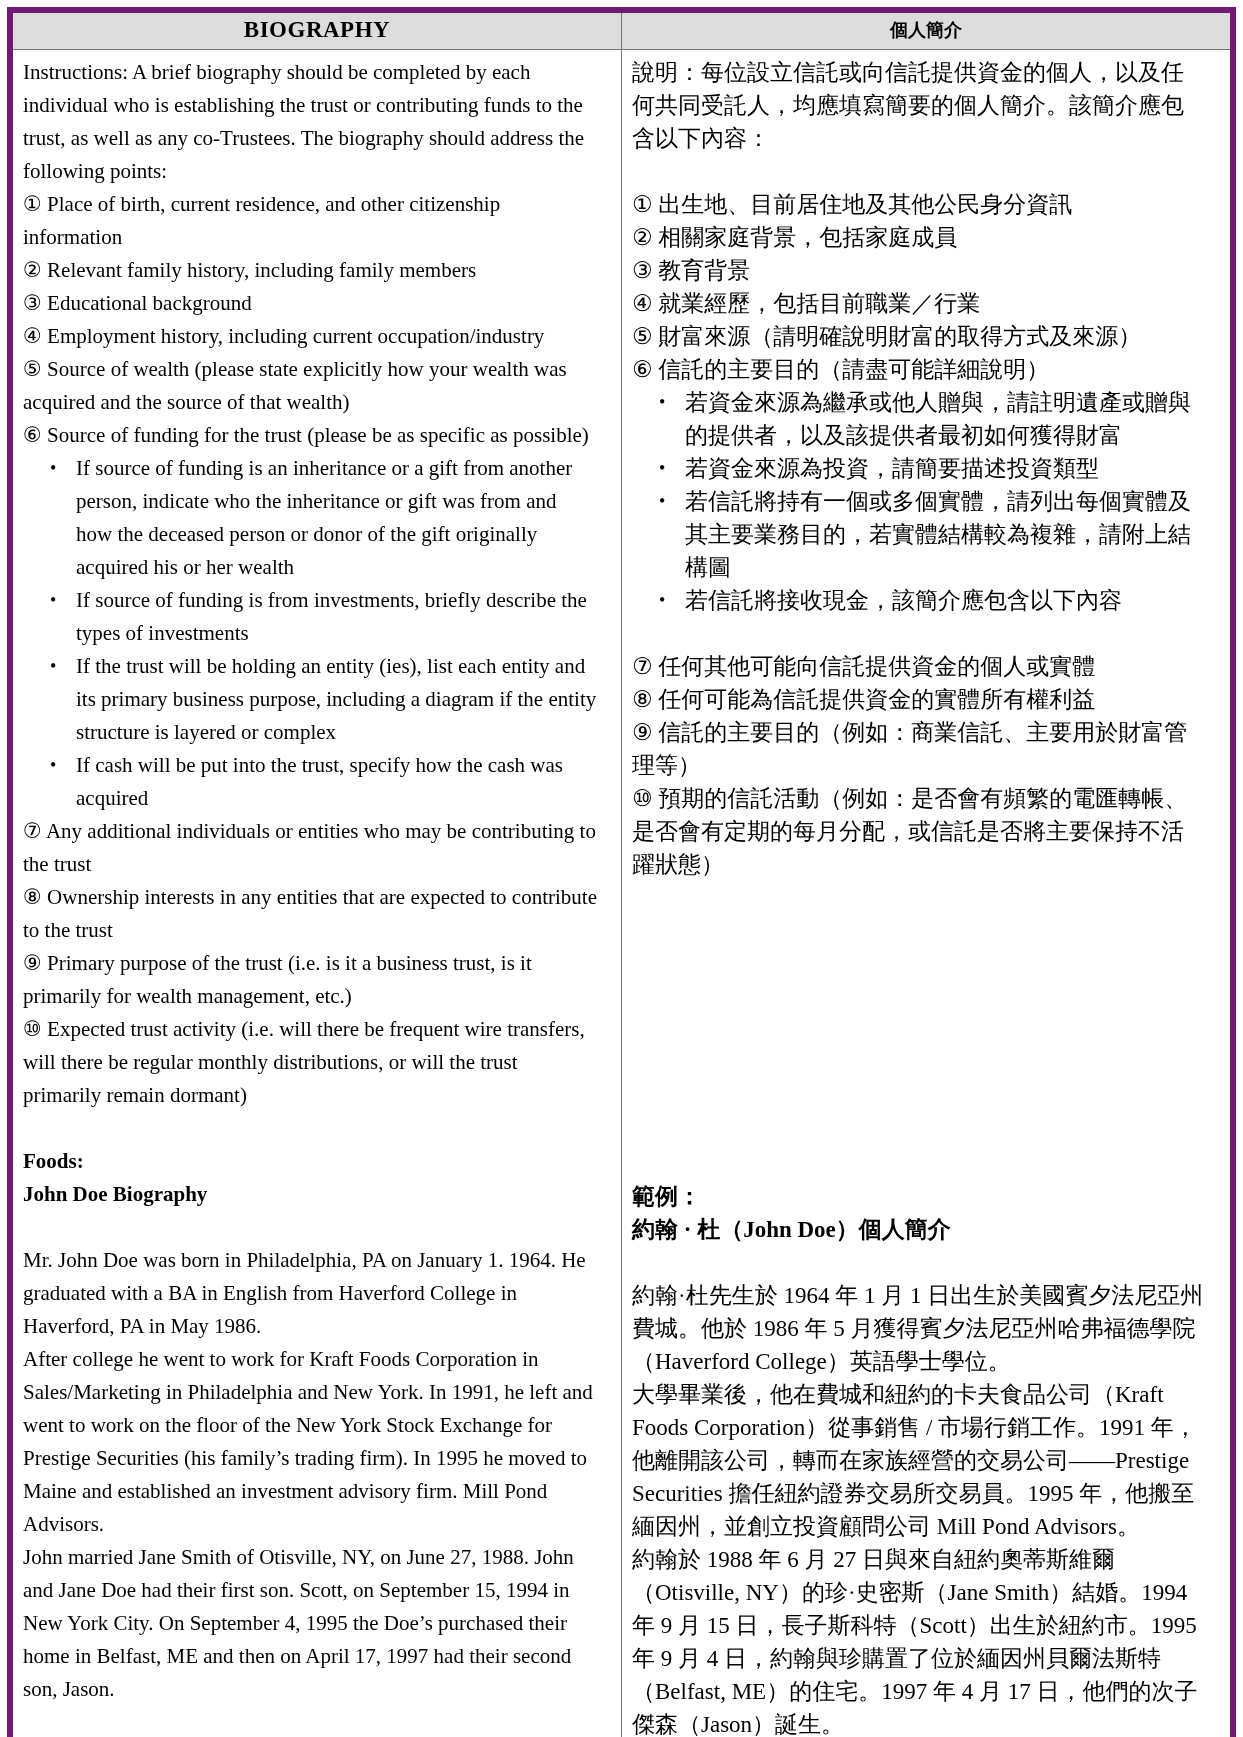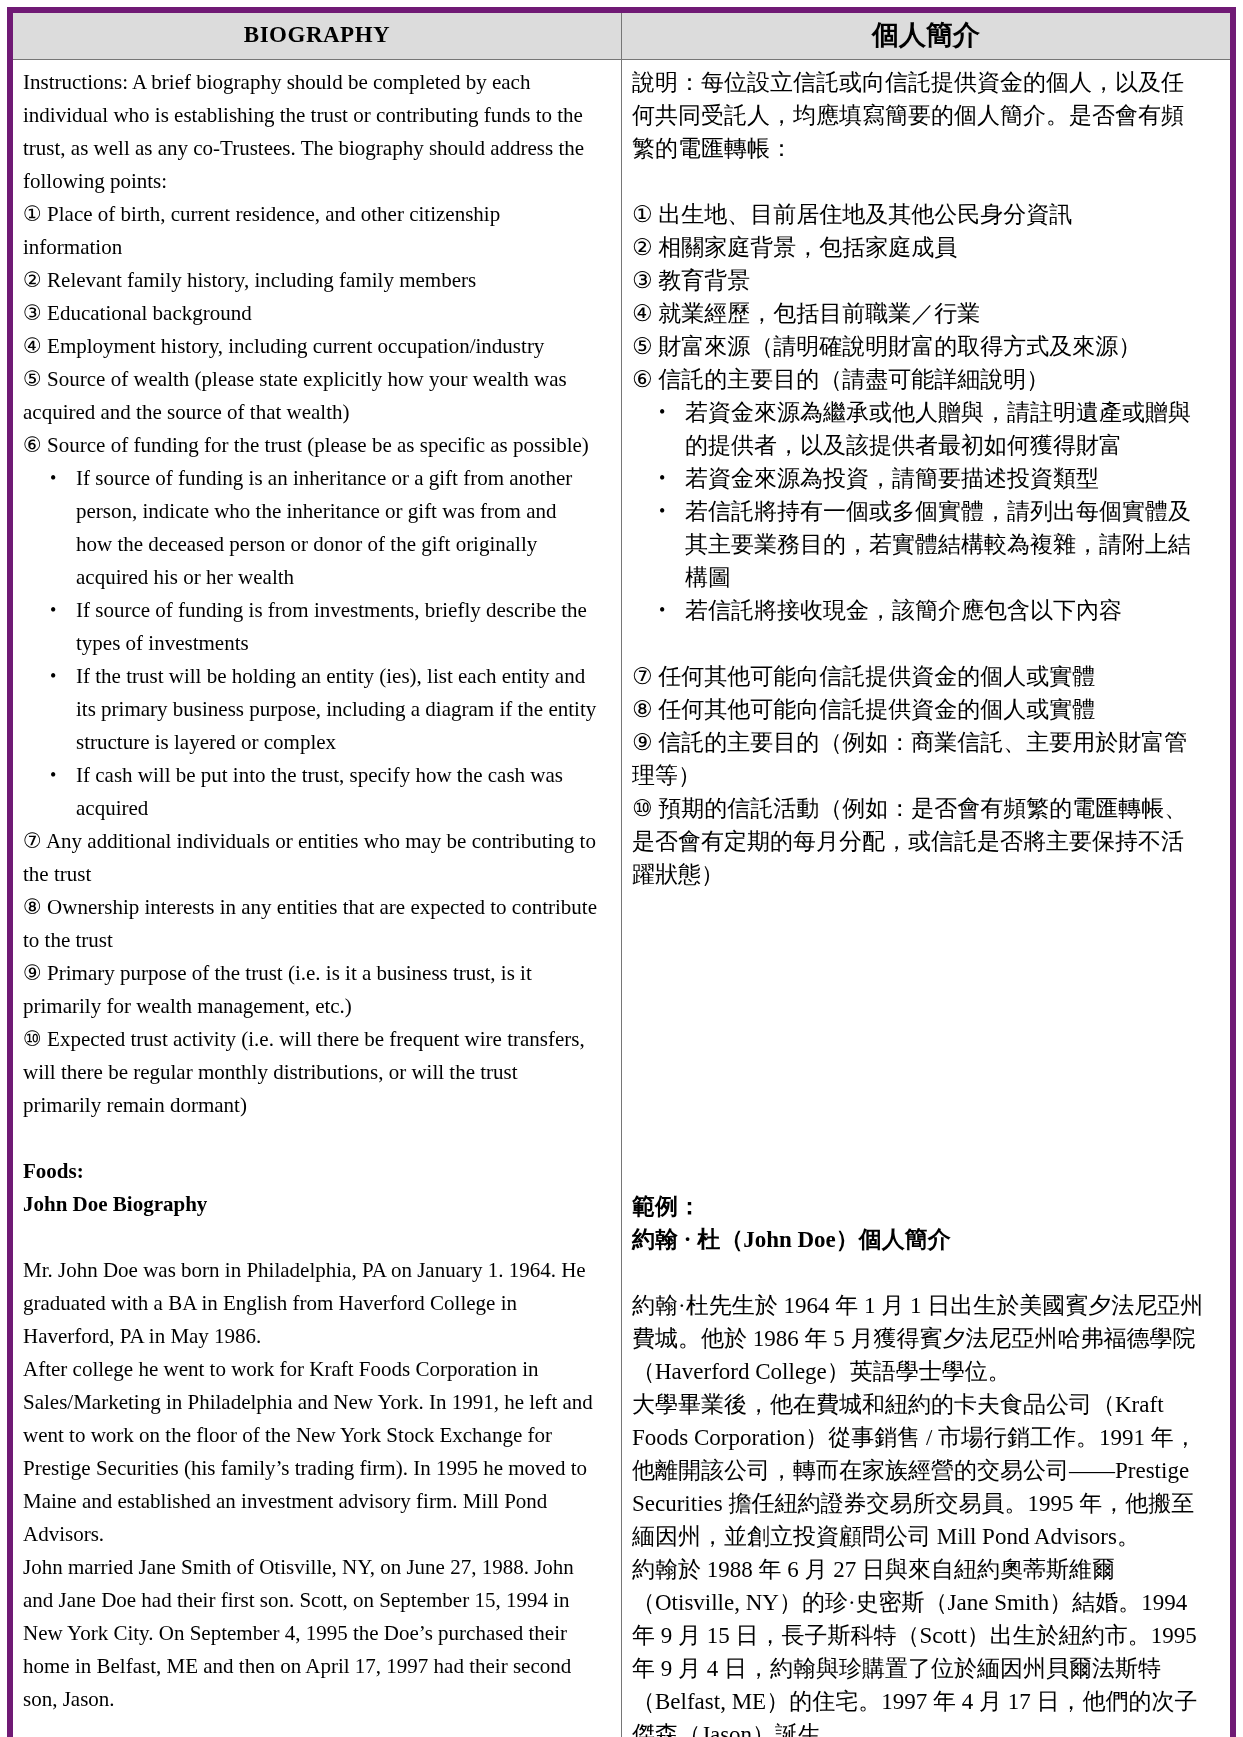--- a/index.html
+++ b/index.html
@@ -30,21 +30,21 @@
   }
   th.hdr {
     background: #dcdcdc;
     font-weight: bold;
     text-align: center;
     padding: 4px 6px 6px 6px;
     height: 26px;
     vertical-align: middle;
   }
   th.hdr-en { font-size: 23px; letter-spacing: 0.5px; }
-  th.hdr-zh { font-size: 27px; }
+  th.hdr-zh { font-size: 18px; }
   td.col {
     vertical-align: top;
     padding: 6px 24px 8px 10px;
   }
   .col-en { font-size: 21px; line-height: 33px; }
   .col-zh { font-size: 23px; line-height: 33px; }
   .para { margin: 0; }
   .bold { font-weight: bold; }
   .bullet {
     display: flex;
@@ -107,21 +107,21 @@
         <div class="blank"></div>
         <div class="para bold">Foods:</div>
         <div class="para bold">John Doe Biography</div>
         <div class="blank"></div>
         <div class="para">Mr. John Doe was born in Philadelphia, PA on January 1. 1964. He graduated with a BA in English from Haverford College in Haverford, PA in May 1986.</div>
         <div class="para">After college he went to work for Kraft Foods Corporation in Sales/Marketing in Philadelphia and New York. In 1991, he left and went to work on the floor of the New York Stock Exchange for Prestige Securities (his family’s trading firm). In 1995 he moved to Maine and established an investment advisory firm. Mill Pond Advisors.</div>
         <div class="para">John married Jane Smith of Otisville, NY, on June 27, 1988. John and Jane Doe had their first son. Scott, on September 15, 1994 in New York City. On September 4, 1995 the Doe’s purchased their home in Belfast, ME and then on April 17, 1997 had their second son, Jason.</div>
       </td>
 
       <td class="col col-zh">
-        <div class="para">說明：每位設立信託或向信託提供資金的個人，以及任何共同受託人，均應填寫簡要的個人簡介。是否會有頻繁的電匯轉帳：</div>
+        <div class="para">說明：每位設立信託或向信託提供資金的個人，以及任何共同受託人，均應填寫簡要的個人簡介。該簡介應包含以下內容：</div>
         <div class="blank"></div>
         <div class="para">① 出生地、目前居住地及其他公民身分資訊</div>
         <div class="para">② 相關家庭背景，包括家庭成員</div>
         <div class="para">③ 教育背景</div>
         <div class="para">④ 就業經歷，包括目前職業／行業</div>
         <div class="para">⑤ 財富來源（請明確說明財富的取得方式及來源）</div>
         <div class="para">⑥ 信託的主要目的（請盡可能詳細說明）</div>
         <div class="bullet">
           <span class="bmark">•</span>
           <span class="btext">若資金來源為繼承或他人贈與，請註明遺產或贈與的提供者，以及該提供者最初如何獲得財富</span>
@@ -133,21 +133,21 @@
         <div class="bullet">
           <span class="bmark">•</span>
           <span class="btext">若信託將持有一個或多個實體，請列出每個實體及其主要業務目的，若實體結構較為複雜，請附上結構圖</span>
         </div>
         <div class="bullet">
           <span class="bmark">•</span>
           <span class="btext">若信託將接收現金，該簡介應包含以下內容</span>
         </div>
         <div class="blank"></div>
         <div class="para">⑦ 任何其他可能向信託提供資金的個人或實體</div>
-        <div class="para">⑧ 任何其他可能向信託提供資金的個人或實體</div>
+        <div class="para">⑧ 任何可能為信託提供資金的實體所有權利益</div>
         <div class="para">⑨ 信託的主要目的（例如：商業信託、主要用於財富管理等）</div>
         <div class="para">⑩ 預期的信託活動（例如：是否會有頻繁的電匯轉帳、是否會有定期的每月分配，或信託是否將主要保持不活躍狀態）</div>
         <div class="spacer-tall"></div>
         <div class="para bold">範例：</div>
         <div class="para bold">約翰 · 杜（John Doe）個人簡介</div>
         <div class="blank"></div>
         <div class="para">約翰·杜先生於 1964 年 1 月 1 日出生於美國賓夕法尼亞州費城。他於 1986 年 5 月獲得賓夕法尼亞州哈弗福德學院（Haverford College）英語學士學位。</div>
         <div class="para">大學畢業後，他在費城和紐約的卡夫食品公司（Kraft Foods Corporation）從事銷售 / 市場行銷工作。1991 年，他離開該公司，轉而在家族經營的交易公司——Prestige Securities 擔任紐約證券交易所交易員。1995 年，他搬至緬因州，並創立投資顧問公司 Mill Pond Advisors。</div>
         <div class="para">約翰於 1988 年 6 月 27 日與來自紐約奧蒂斯維爾（Otisville, NY）的珍·史密斯（Jane Smith）結婚。1994 年 9 月 15 日，長子斯科特（Scott）出生於紐約市。1995 年 9 月 4 日，約翰與珍購置了位於緬因州貝爾法斯特（Belfast, ME）的住宅。1997 年 4 月 17 日，他們的次子傑森（Jason）誕生。</div>
       </td>

